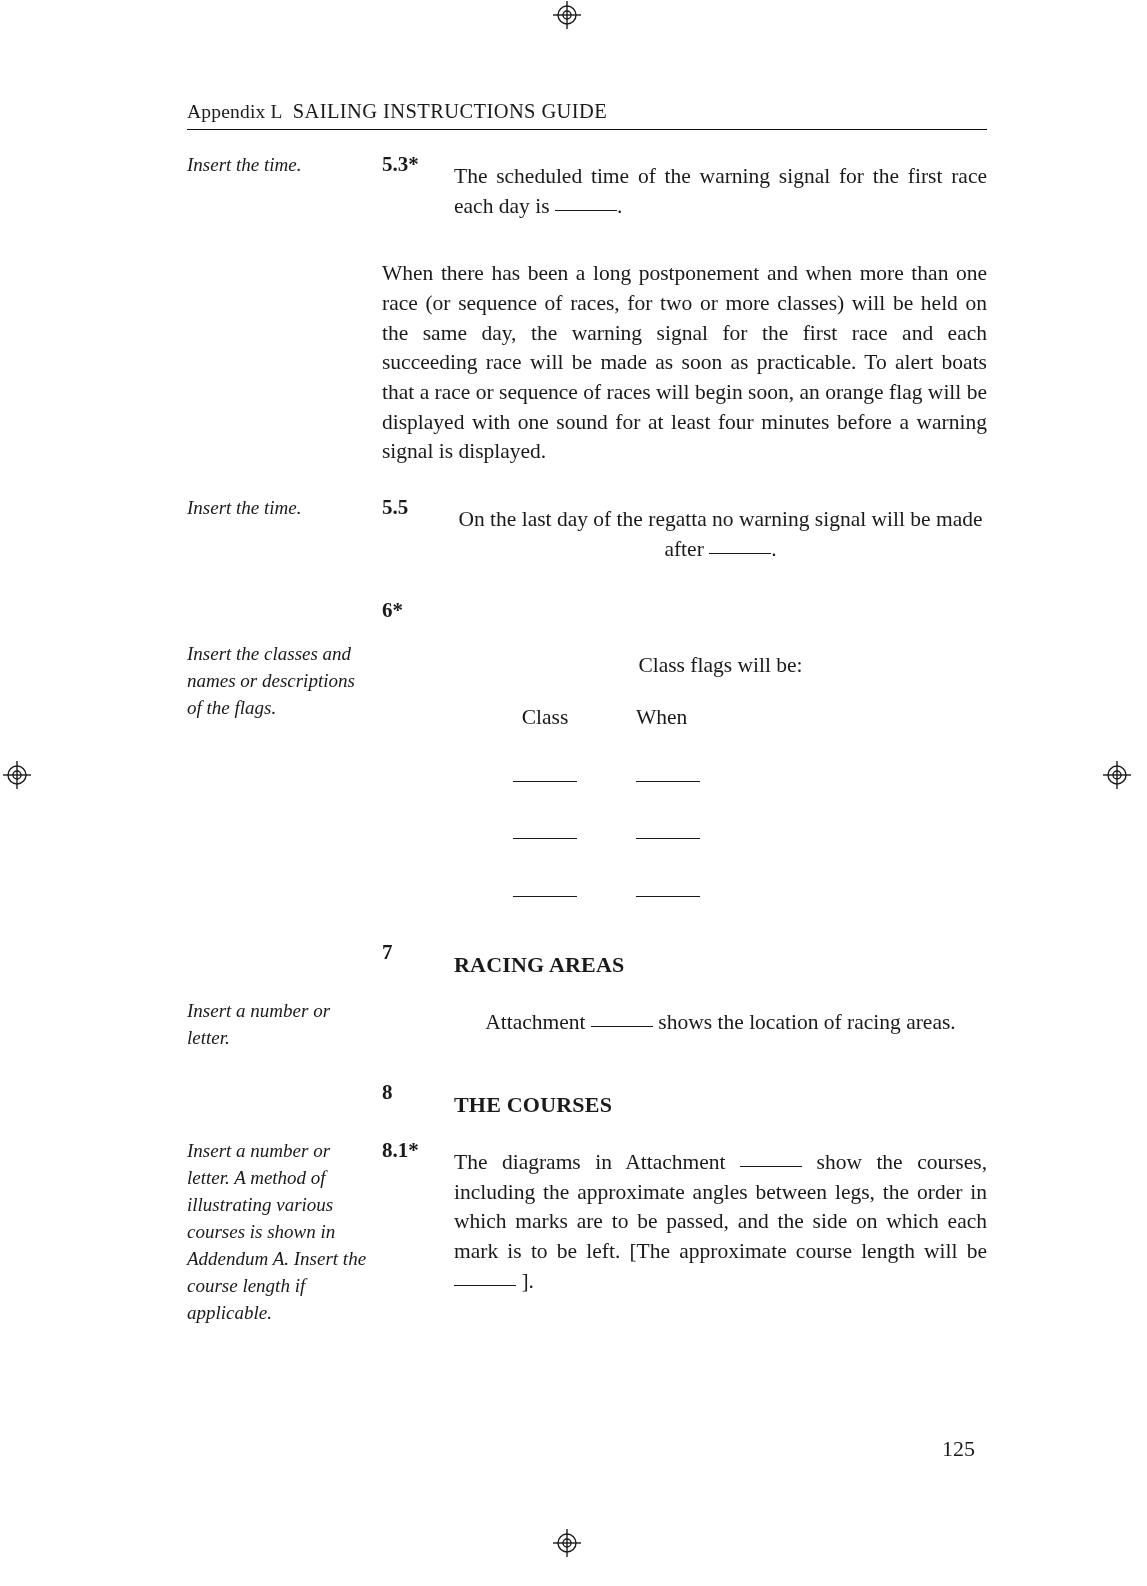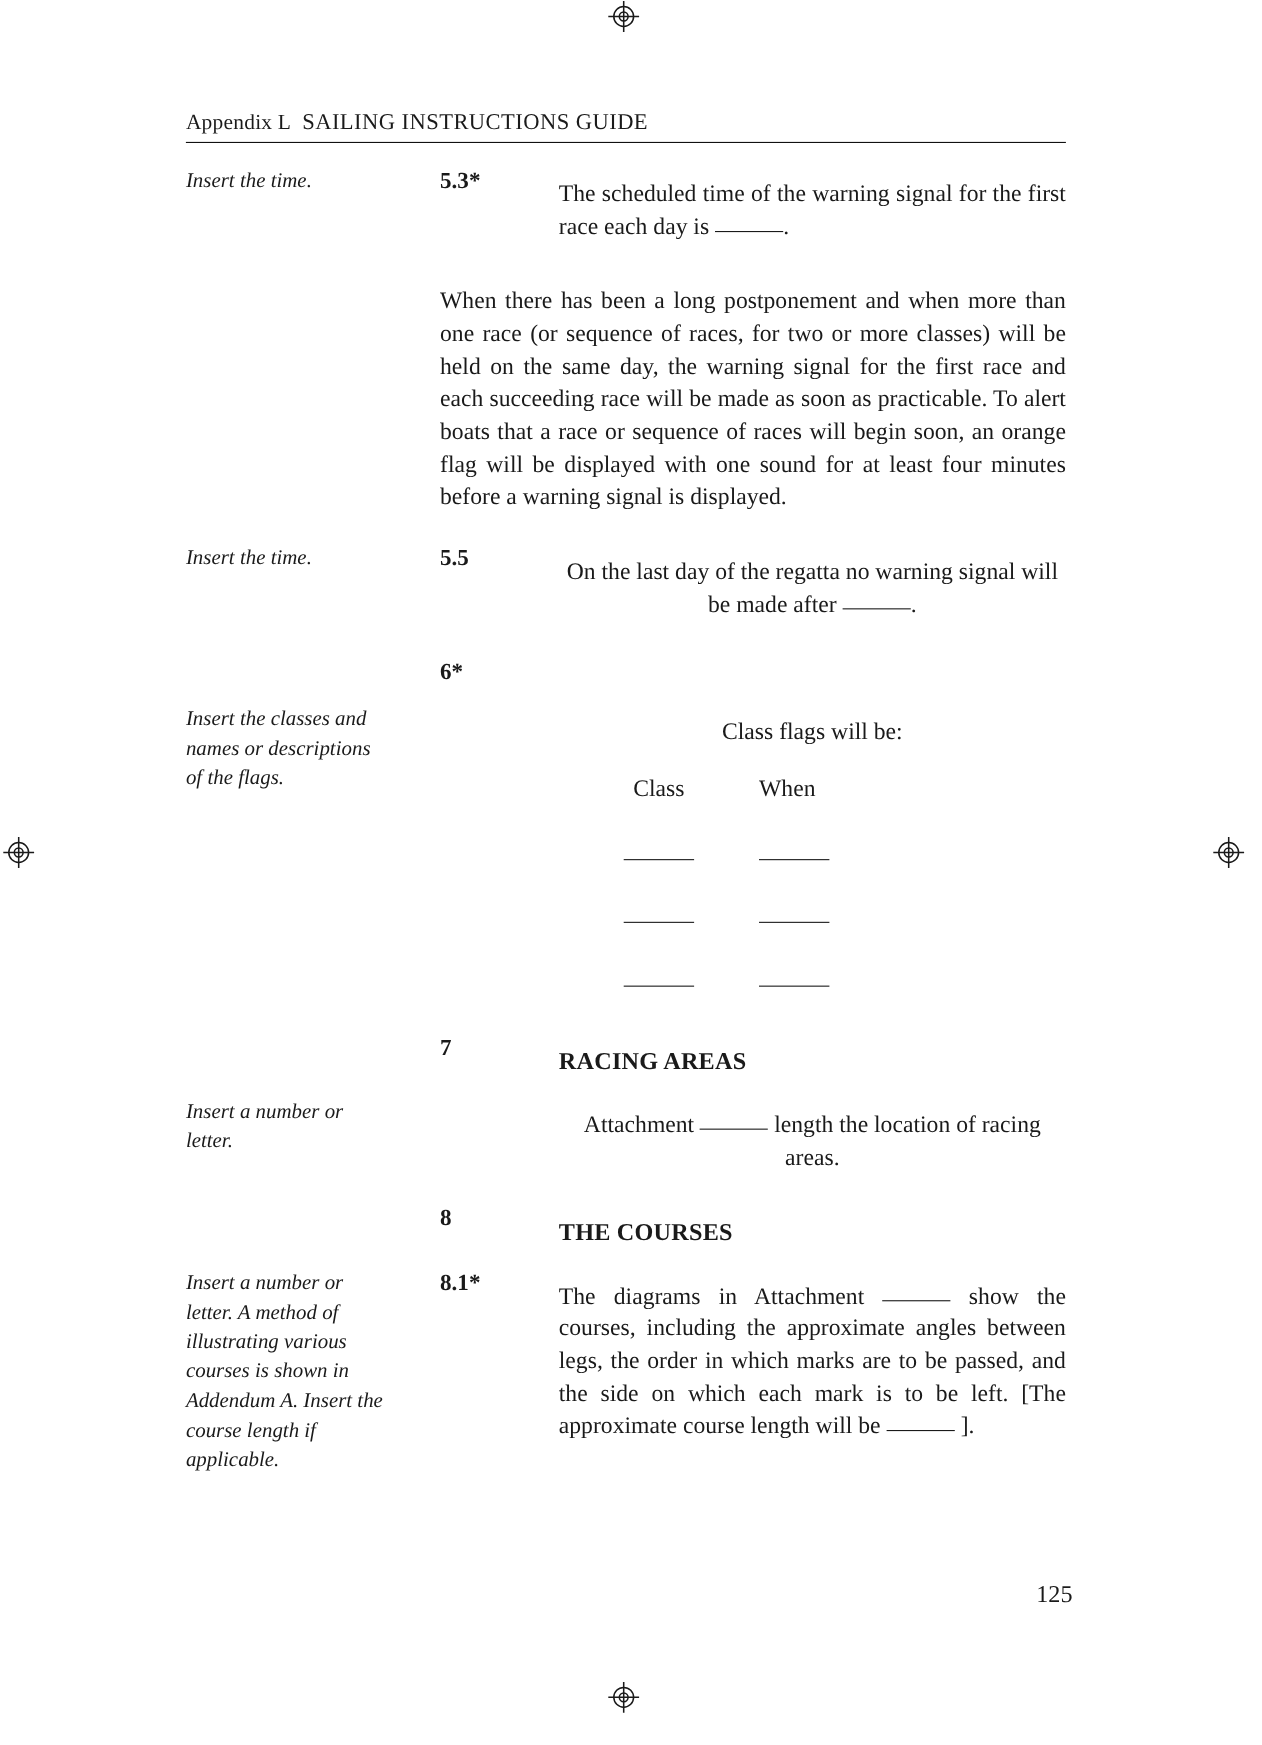--- a/index.html
+++ b/index.html
@@ -29,21 +29,21 @@
     height: 30px;
   }
   .reg svg { display: block; }
   .reg-top { left: 552px; top: 0px; }
   .reg-bottom { left: 552px; top: 1528px; }
   .reg-left { left: 2px; top: 760px; }
   .reg-right { left: 1102px; top: 760px; }
 
   .content {
     position: absolute;
-    left: 169px;
+    left: 187px;
     top: 100px;
     width: 800px;
   }
 
   .header-row {
     font-size: 19.5px;
     letter-spacing: 0.2px;
     padding-bottom: 6px;
     white-space: nowrap;
   }
@@ -57,21 +57,20 @@
   .rule {
     border-bottom: 1.4px solid #111;
     width: 800px;
     margin-bottom: 22px;
   }
 
   .block {
     position: relative;
     display: flex;
     margin-bottom: 0px;
-    gap: 36px;
   }
   .margin-note {
     width: 195px;
     flex: 0 0 195px;
     font-style: italic;
     font-size: 19px;
     line-height: 1.42;
     padding-right: 14px;
     box-sizing: border-box;
   }
@@ -239,21 +238,21 @@
       <div class="margin-note"></div>
       <div class="num">7</div>
       <div class="body heading">RACING AREAS</div>
     </div>
 
     <div class="spacer-18"></div>
 
     <div class="block">
       <div class="margin-note">Insert a number or letter.</div>
       <div class="num"></div>
-      <div class="body nojust"><span>Attachment </span><span class="blank blank-md"></span><span> length the location of racing areas.</span></div>
+      <div class="body nojust"><span>Attachment </span><span class="blank blank-md"></span><span> shows the location of racing areas.</span></div>
     </div>
 
     <div class="spacer-28"></div>
 
     <div class="block">
       <div class="margin-note"></div>
       <div class="num">8</div>
       <div class="body heading">THE COURSES</div>
     </div>
 

